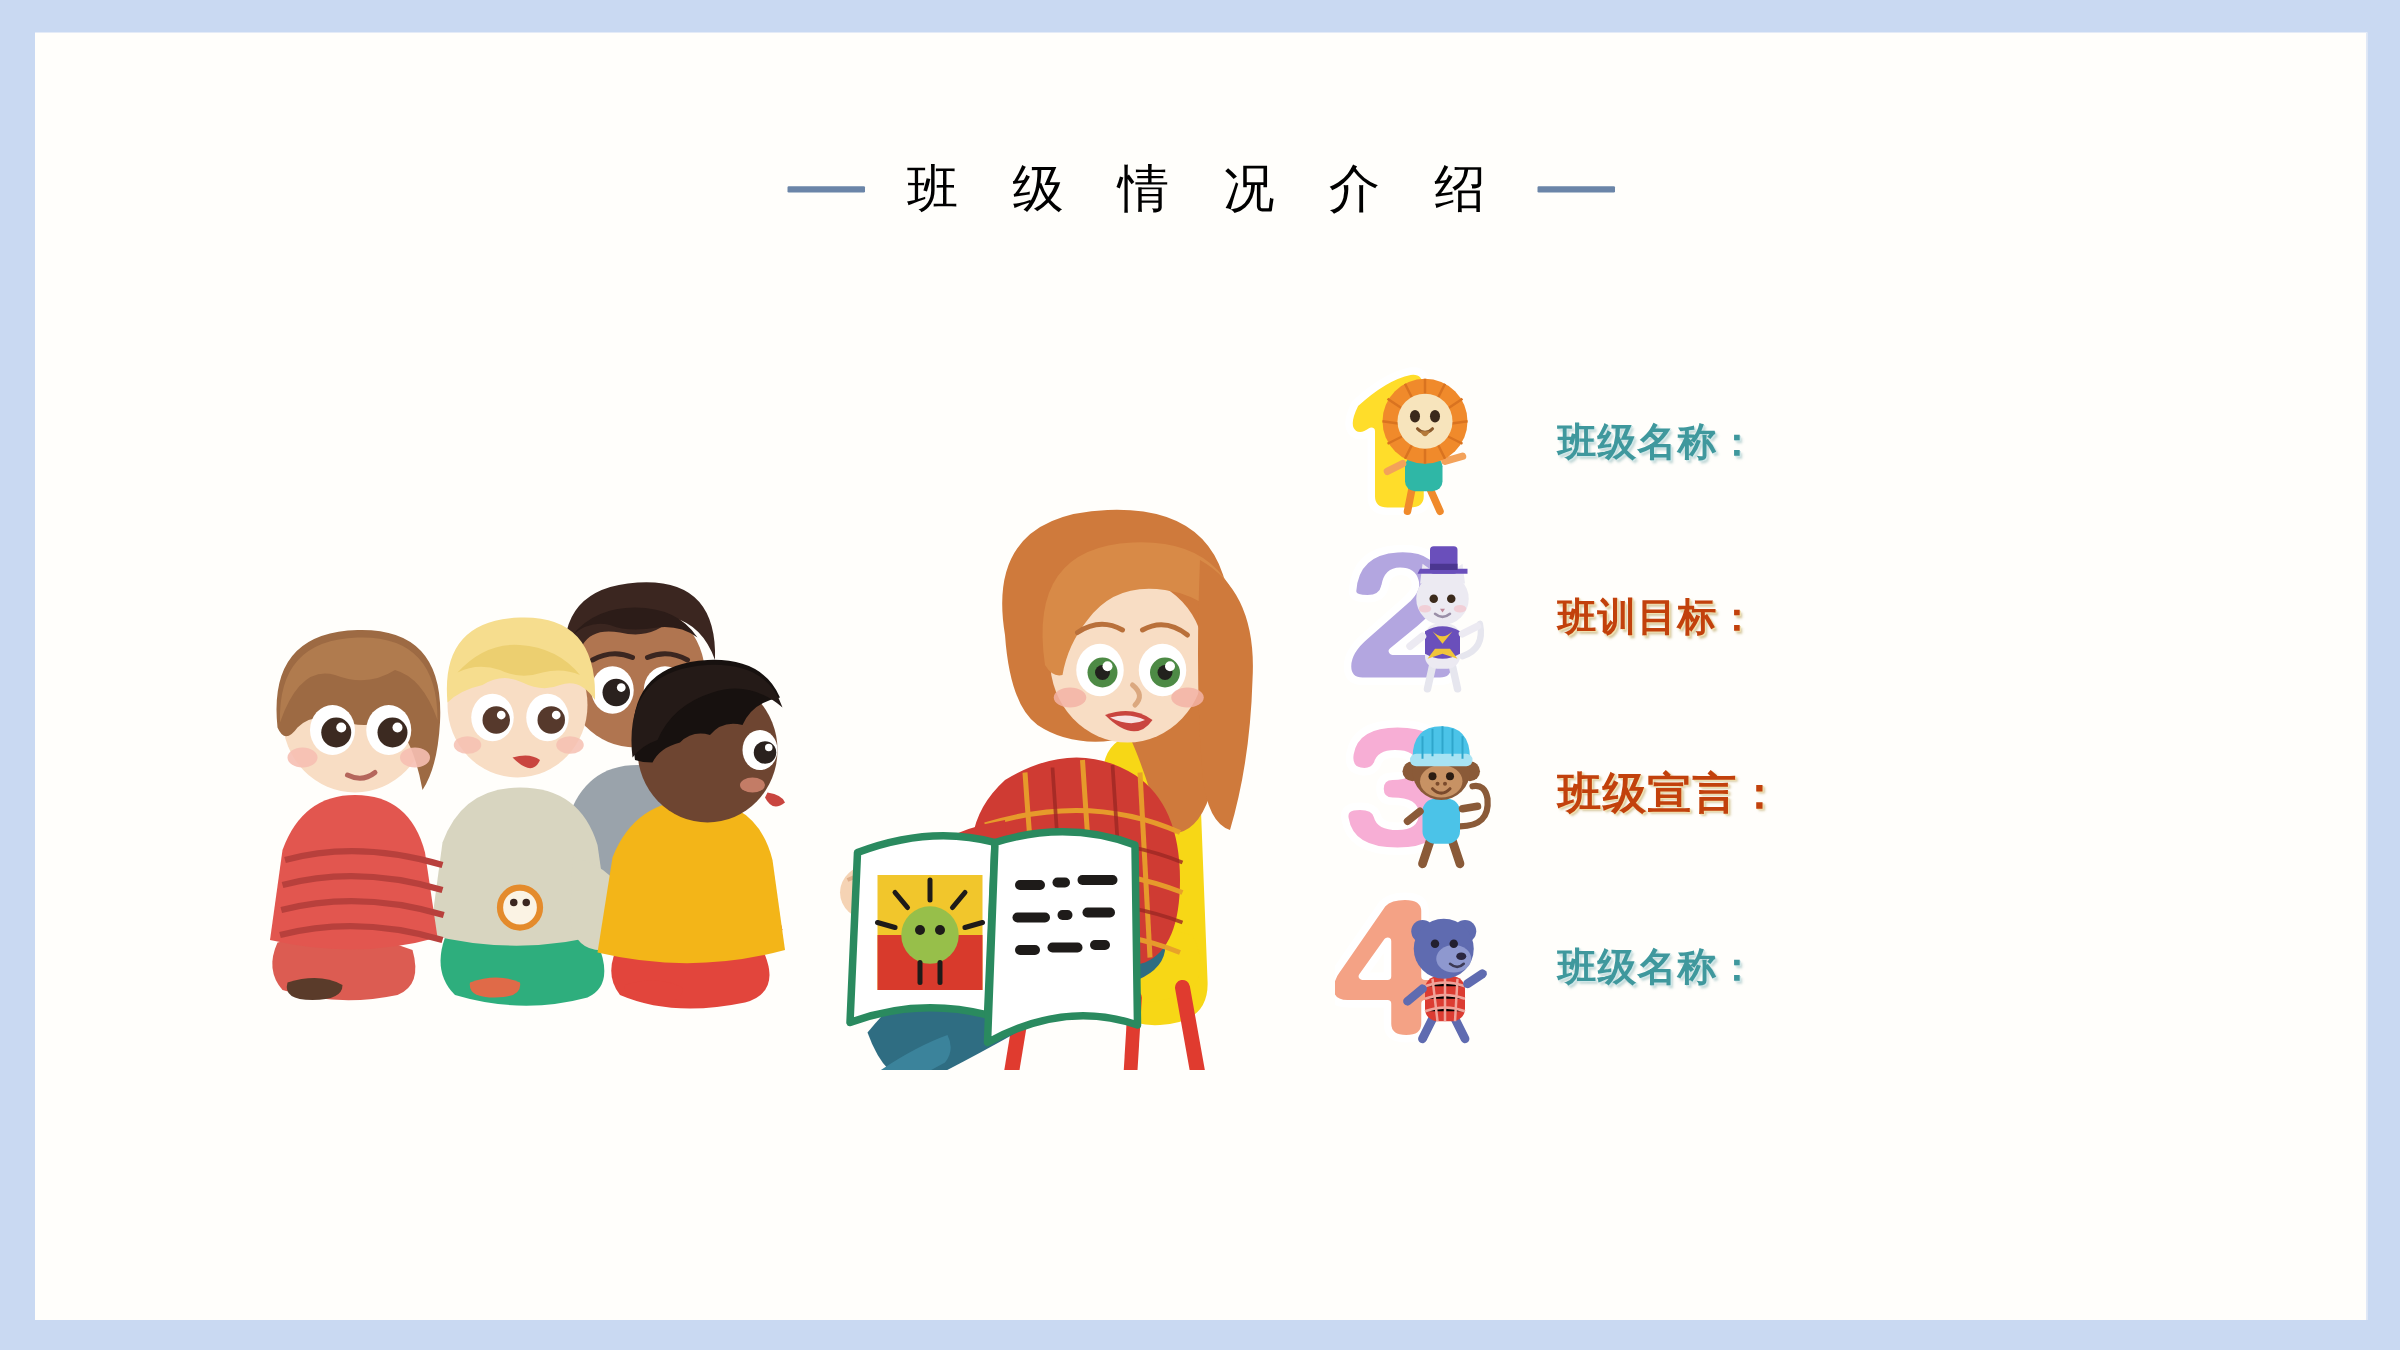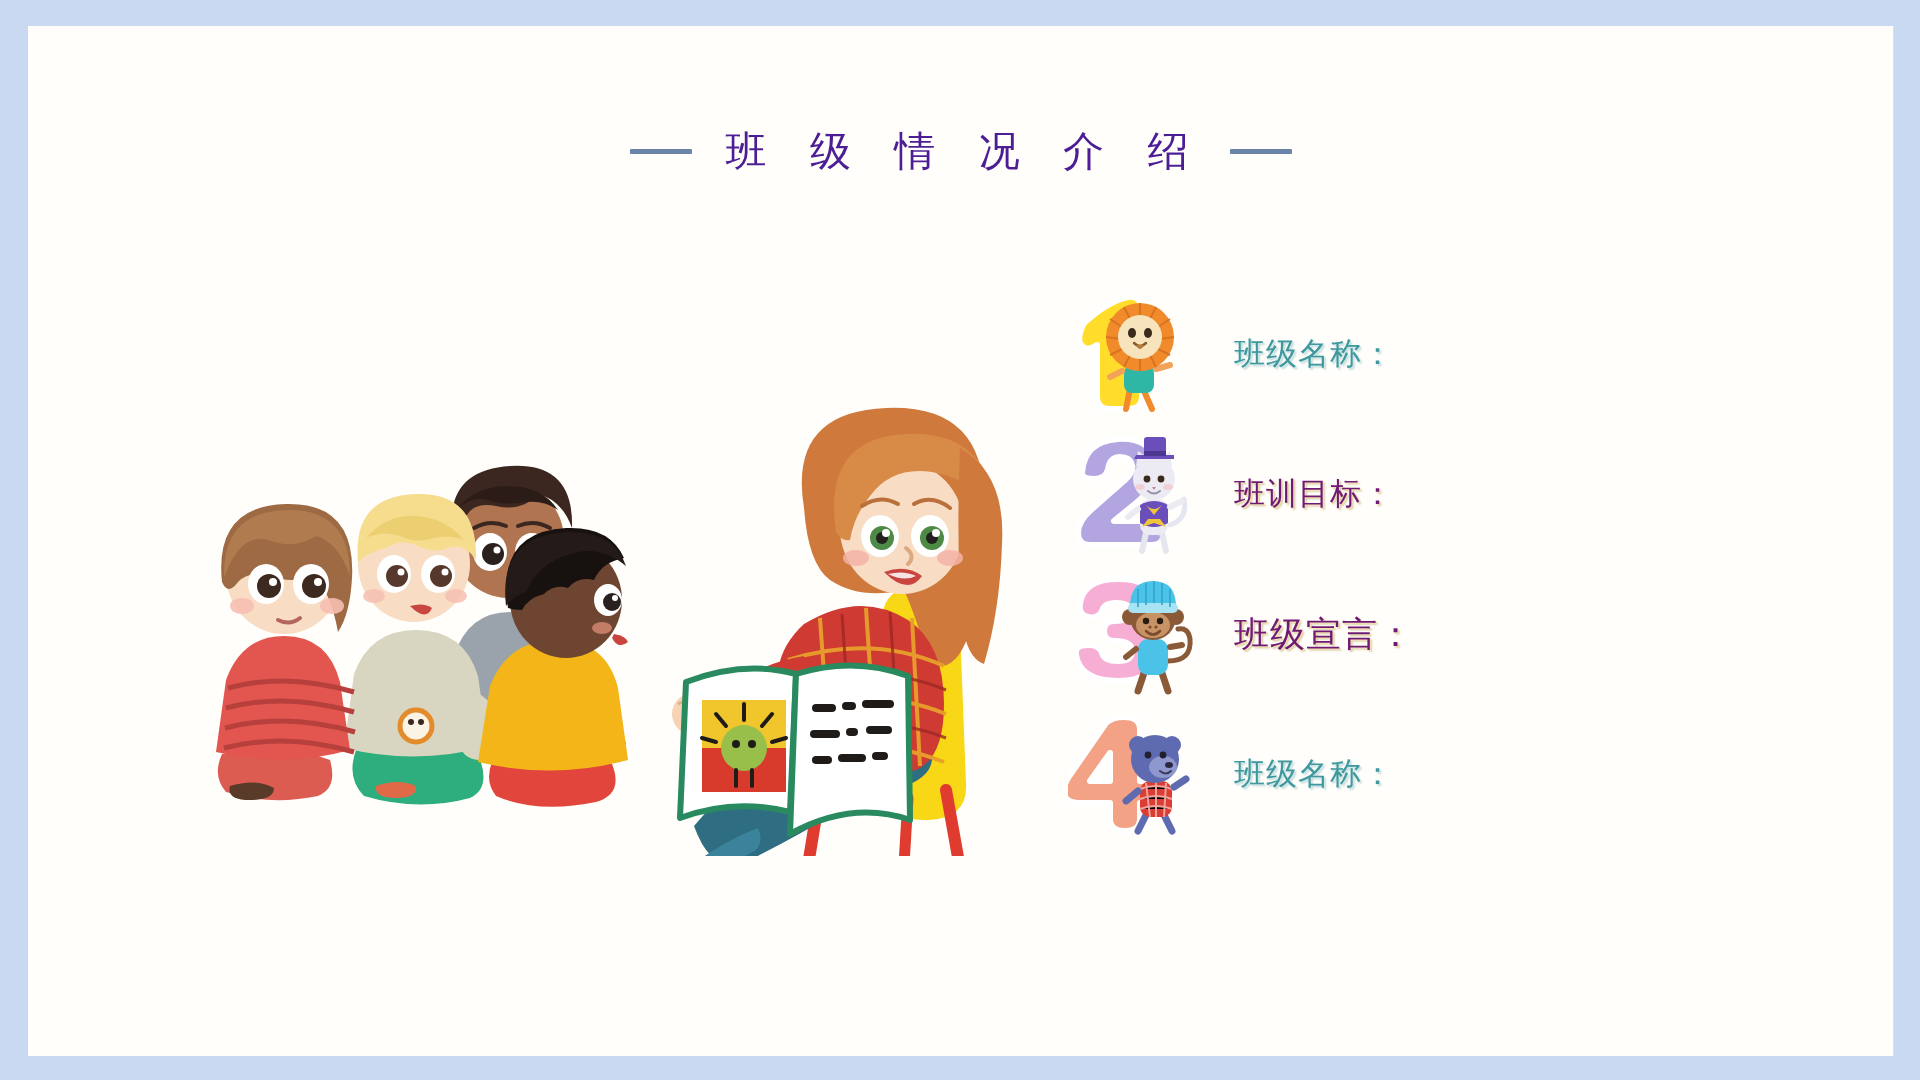--- a/index.html
+++ b/index.html
@@ -45,21 +45,21 @@
   }
   .title-dash {
     width: 62px;
     height: 5px;
     background: #6b85a8;
     border-radius: 1px;
   }
   .title-text {
     font-size: 41px;
     letter-spacing: 16px;
-    color: #4c1d95;
+    color: #000000;
     font-weight: 400;
     white-space: nowrap;
     padding-left: 8px;
   }
 
   
   .illustration {
     position: absolute;
     left: 180px;
     top: 330px;
@@ -84,31 +84,31 @@
   .badge {
     position: relative;
     width: 150px;
     height: 130px;
     flex: 0 0 150px;
   }
   .badge svg { display: block; }
 
   .item-label {
     font-size: 31px;
-    font-weight: normal;
+    font-weight: bold;
     letter-spacing: 1px;
     white-space: nowrap;
-    margin-left: 16px;
+    margin-left: 28px;
   }
   .lbl-teal {
     color: #3f989d;
     text-shadow: 1px 1px 0 #cfe7e8, 2px 2px 2px rgba(120,170,172,.45);
   }
   .lbl-gold {
-    color: #701a75;
+    color: #c2410c;
     text-shadow: 1px 1px 0 #f0e0b0, 2px 2px 2px rgba(160,130,40,.45);
   }
   .lbl-lg { font-size: 35px; text-align: right; }
 </style>
 </head>
 <body>
 
 <div class="slide">
   <div class="slide-inner">
 

